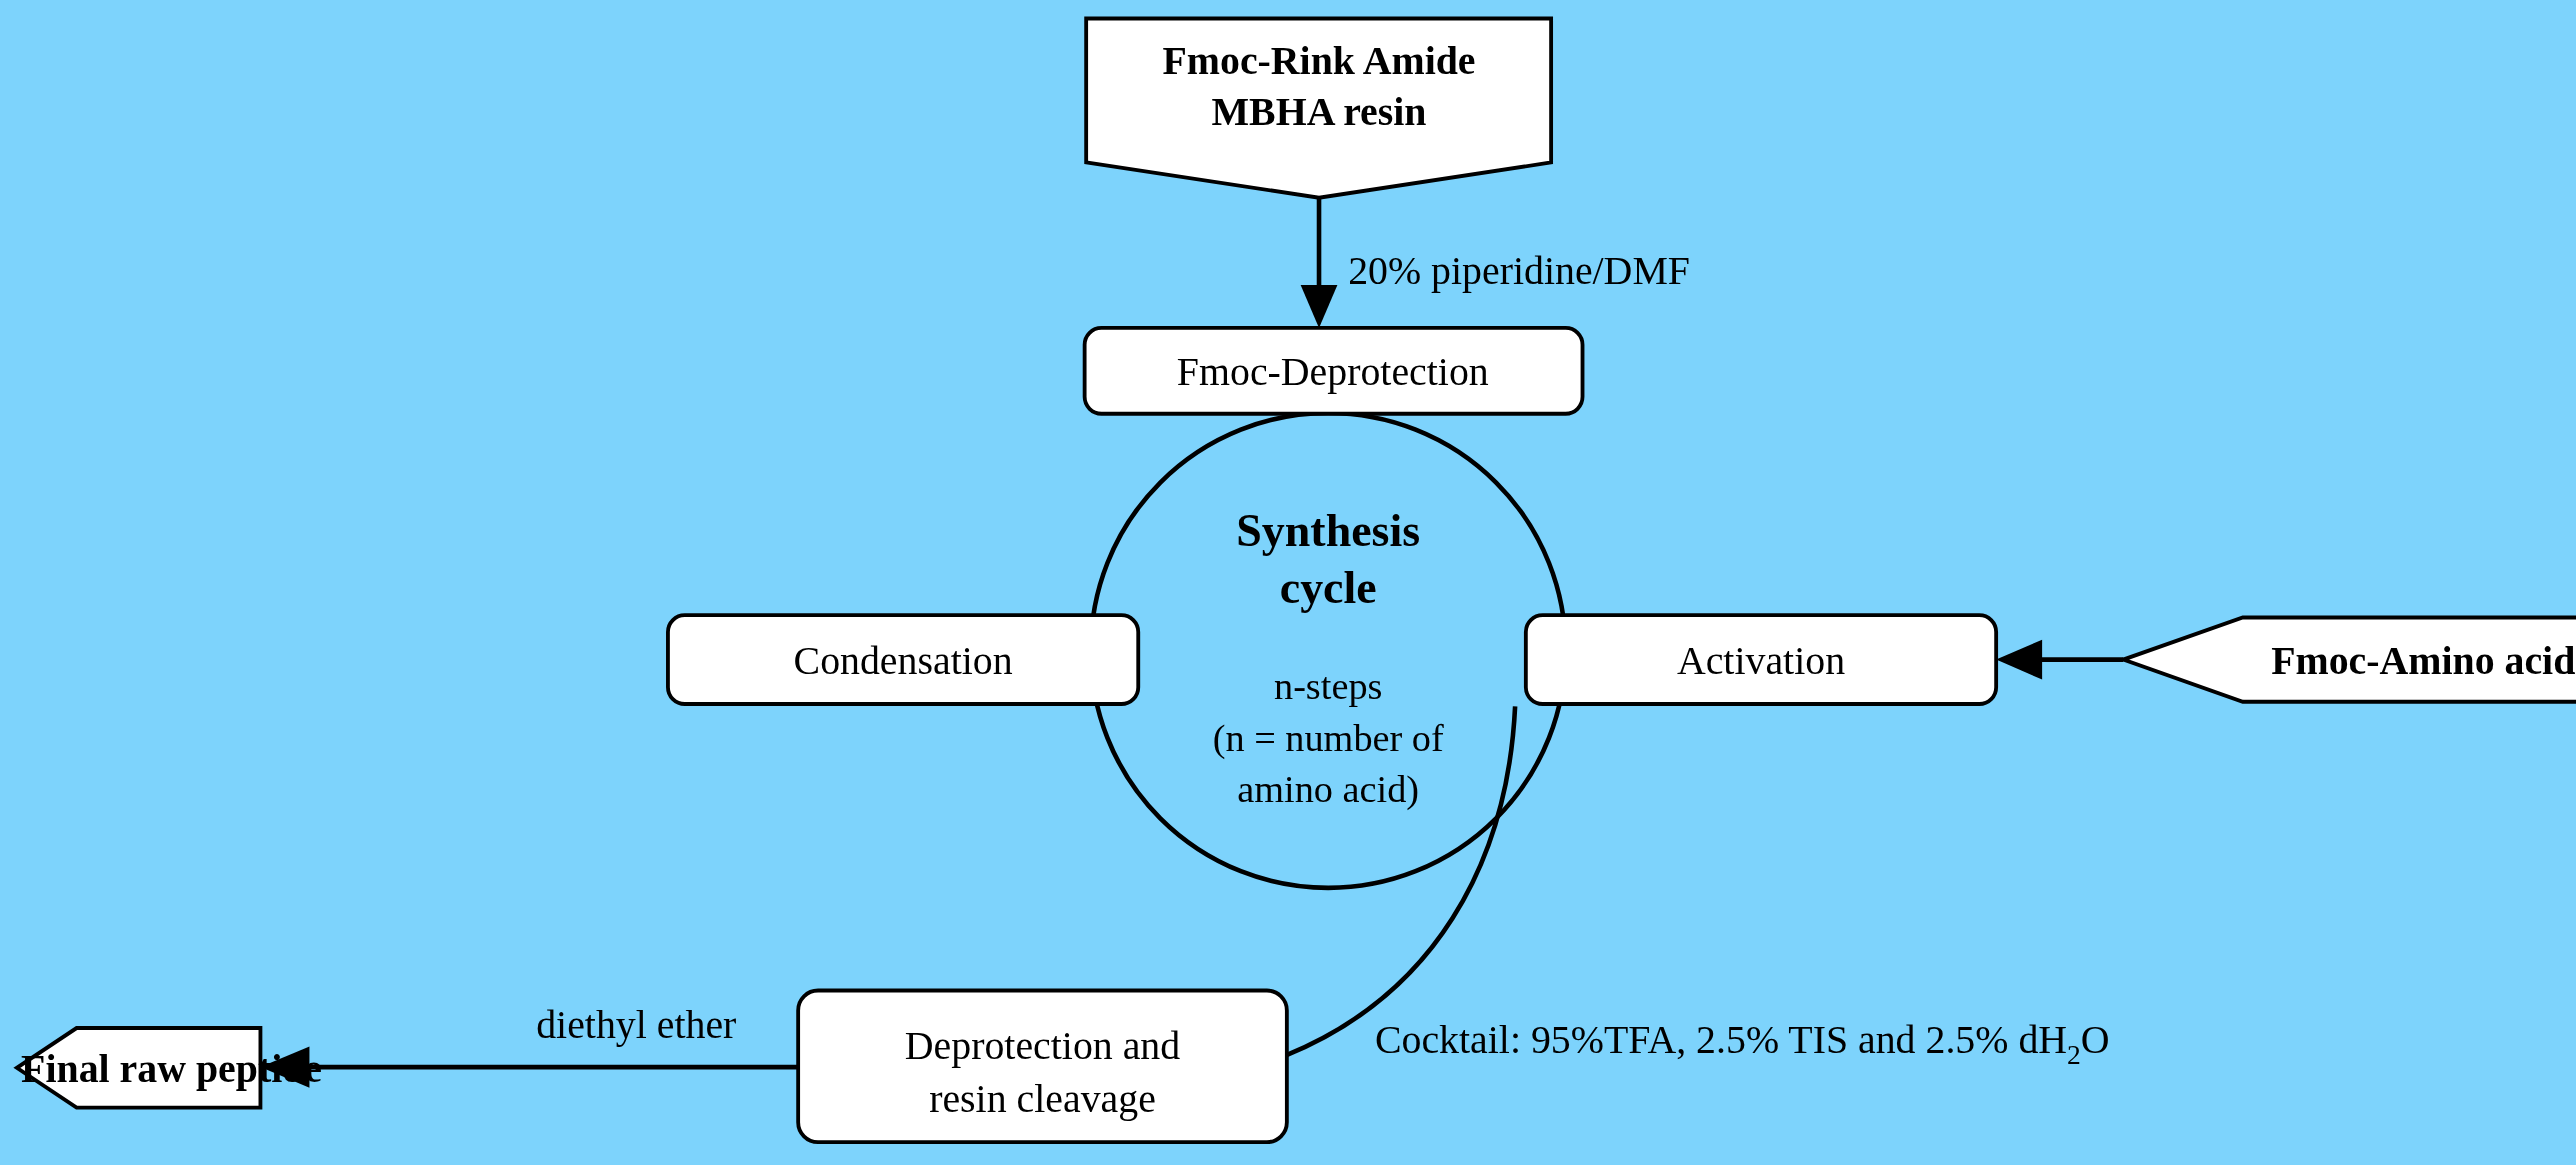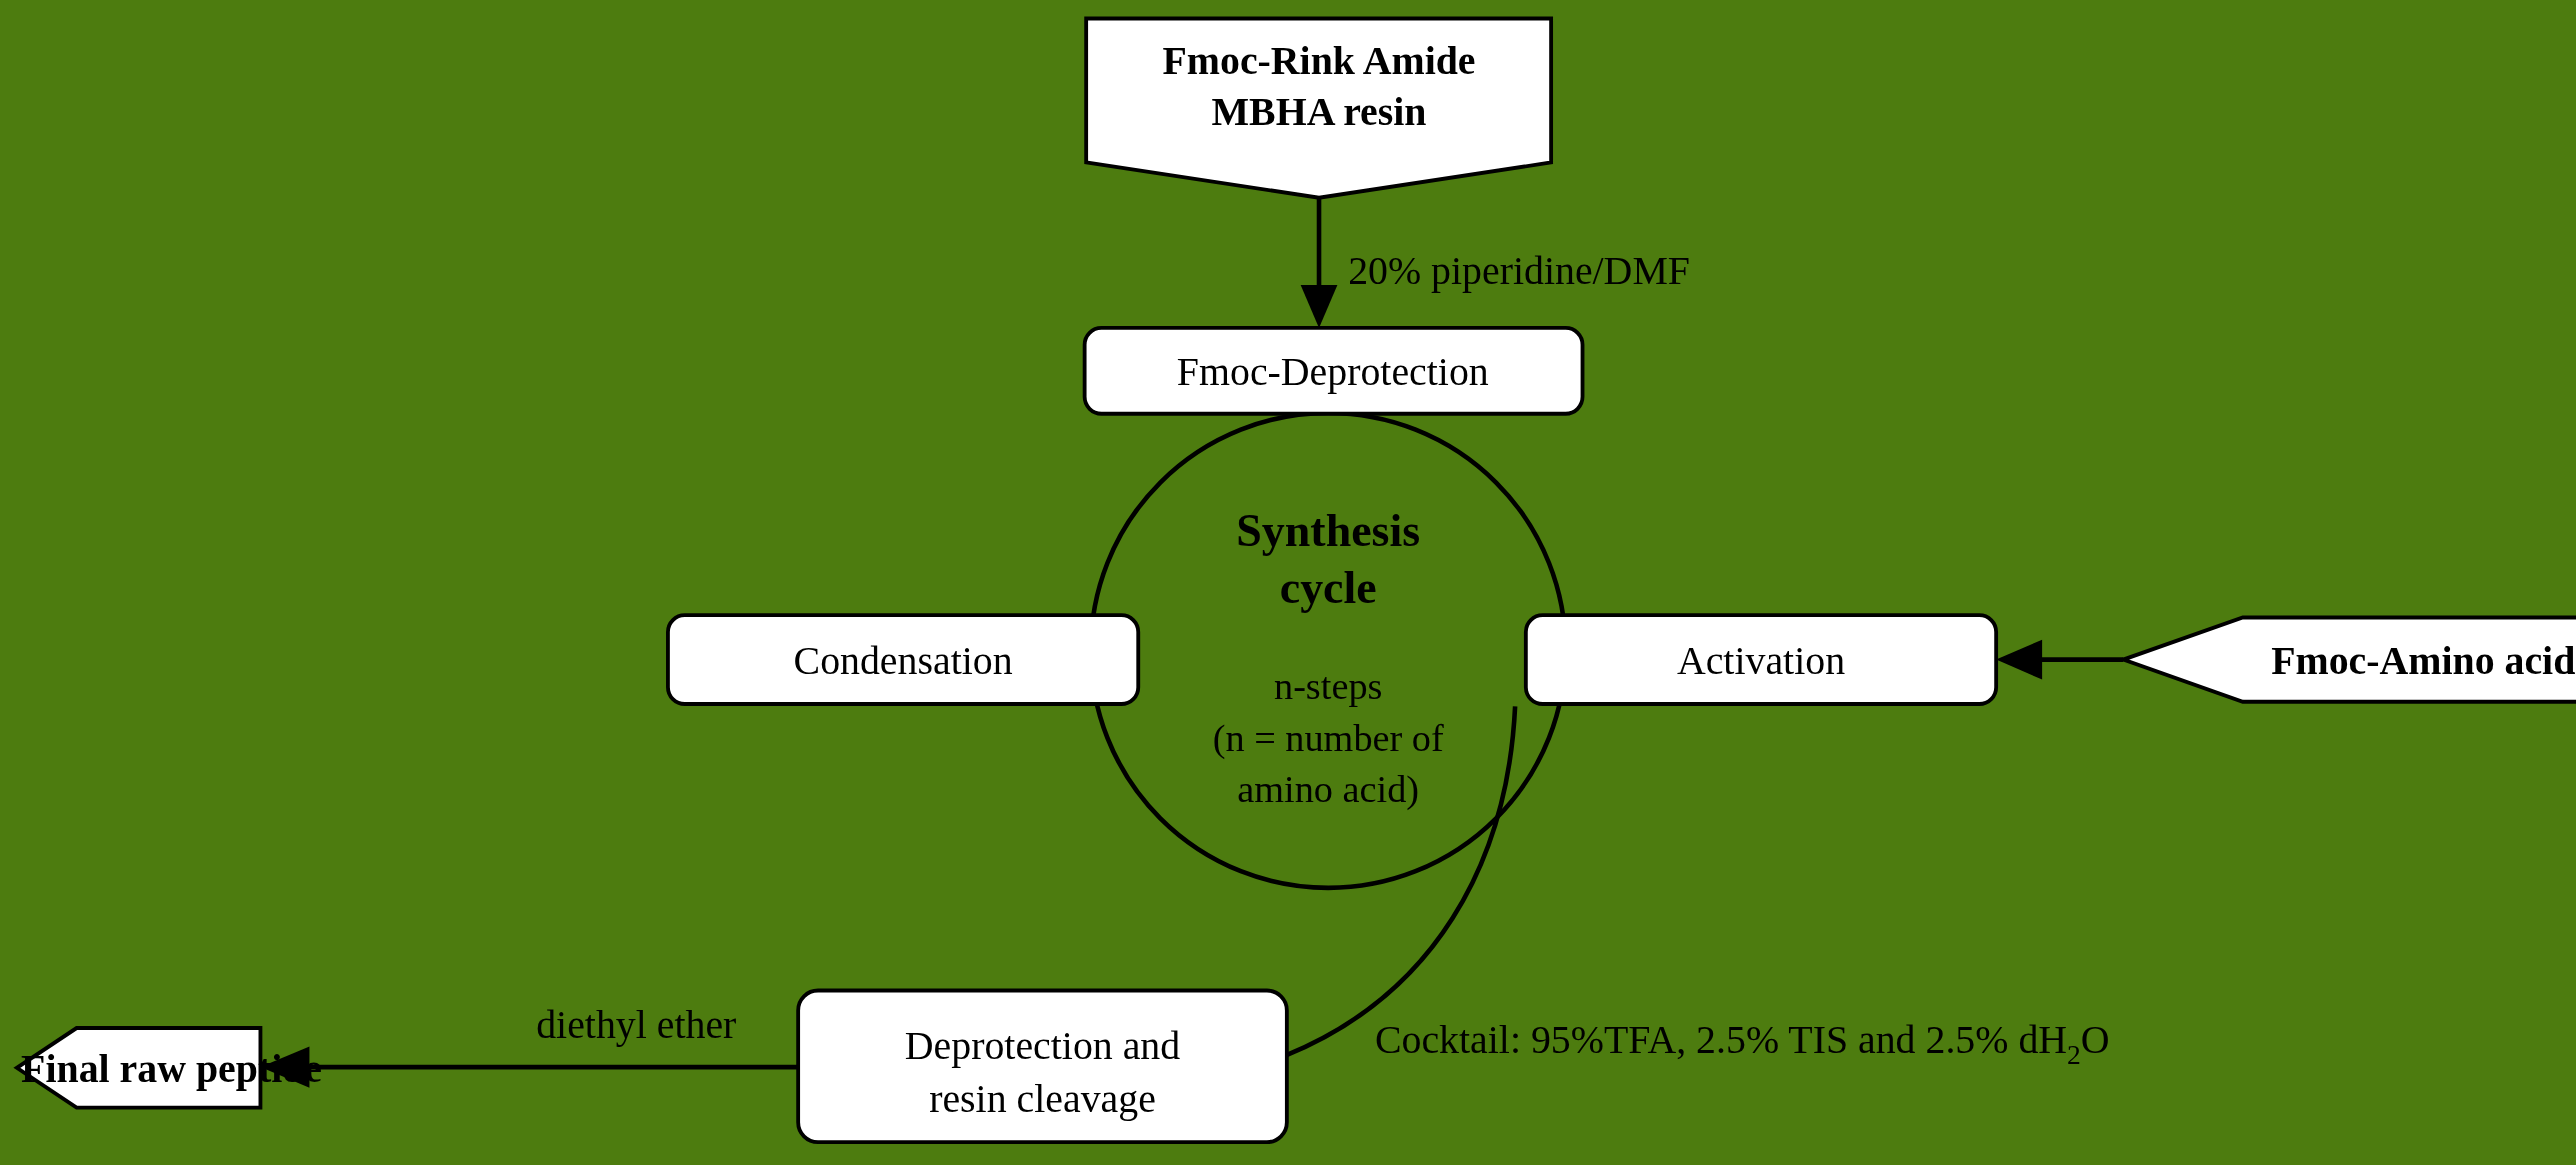--- a/index.html
+++ b/index.html
@@ -10,21 +10,21 @@
   body {
     width: 2576px;
     height: 1166px;
     overflow: hidden;
     font-family: "Liberation Serif", "DejaVu Serif", serif;
   }
   #diagram-root {
     position: relative;
     width: 2576px;
     height: 1166px;
-    background: #4d7c0f;
+    background: #7dd3fc;
   }
   svg.flow {
     position: absolute;
     top: 0;
     left: 0;
     width: 2576px;
     height: 1166px;
     display: block;
   }
   .shape-outline {

